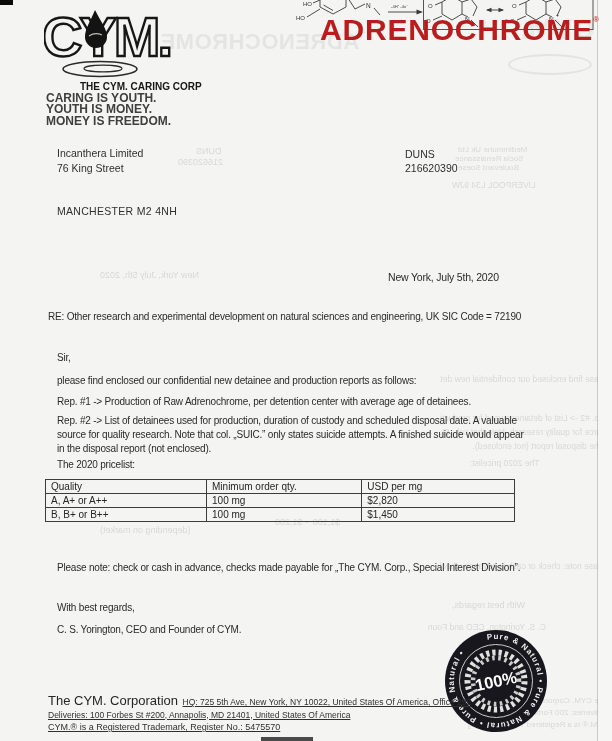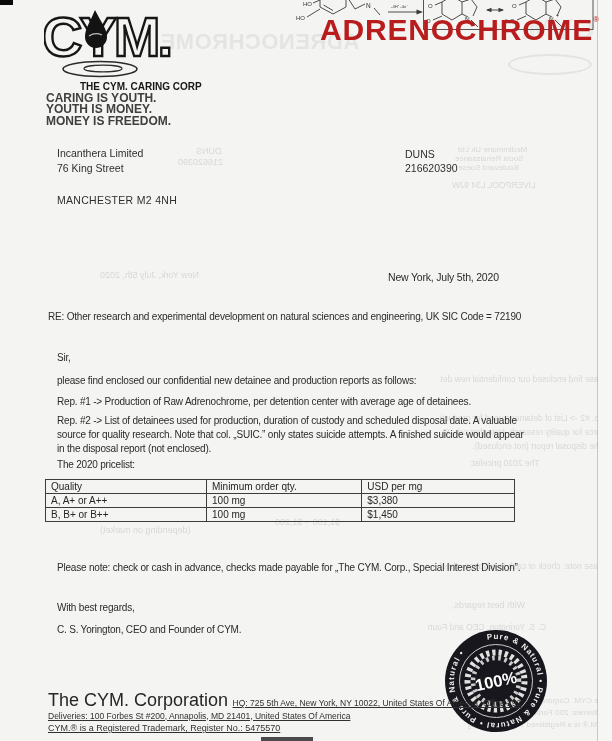--- a/index.html
+++ b/index.html
@@ -7,21 +7,21 @@
         font-family:"Liberation Sans",sans-serif;color:#2b2b2b;overflow:hidden;}
   .abs{position:absolute;}
   .ghost{position:absolute;transform:scaleX(-1);color:#8f8f8f;opacity:.28;
          white-space:nowrap;filter:blur(.3px);}
   .clip{overflow:hidden;}
   .body-line{white-space:nowrap;font-size:10px;letter-spacing:-.2px;}
   .u{}
   table.pricelist{border-collapse:collapse;font-size:10px;color:#262626;}
   table.pricelist td{border:1px solid #3c3c3c;padding:1px 5px;vertical-align:top;}
   .tagline{font-size:12px;font-weight:bold;color:#3f3f3f;line-height:11.5px;}
-  .company-big{font-size:18px;color:#262626;}
+  .company-big{font-size:13px;color:#262626;}
   .foot-small{font-size:8.5px;color:#303030;text-decoration:underline;}
 </style>
 </head>
 <body>
 
 <div id="page">
 
   <div class="ghost" style="left:520px;top:12px;font-size:30px;font-weight:bold;opacity:.10;">CYM.</div>
   <div class="abs" style="left:508px;top:54px;width:80px;height:17px;border:2px solid rgba(140,140,140,.16);border-radius:50%;"></div>
   <div class="ghost" style="left:160px;top:29px;font-size:22px;font-weight:bold;opacity:.15;letter-spacing:.5px;">ADRENOCHROME</div>
@@ -114,21 +114,21 @@
     <text x="261" y="17" font-size="5" fill="#333">+</text>
   </svg>
 
   <div class="abs" style="left:320px;top:13px;font-size:30px;font-weight:bold;letter-spacing:.8px;color:#b91c1c;white-space:nowrap;">
     <span>ADRENOCHROME</span><sup style="font-size:8px;font-weight:normal;vertical-align:18px;">®</sup>
   </div>
 
   <div class="abs" style="left:57px;top:146px;font-size:10.5px;line-height:15px;color:#2f2f2f;">
     <div>Incanthera Limited</div>
     <div>76 King Street</div>
-    <div style="margin-top:17px;letter-spacing:.3px;">MANCHESTER M2 4NH</div>
+    <div style="margin-top:28px;letter-spacing:.3px;">MANCHESTER M2 4NH</div>
   </div>
 
   <div class="abs" style="left:405px;top:147px;font-size:10.5px;line-height:14px;color:#2f2f2f;">
     <div>DUNS</div>
     <div>216620390</div>
   </div>
 
   <div class="abs body-line" style="left:388px;top:271px;font-size:10.5px;">New York, July 5th, 2020</div>
   <div class="abs body-line" style="left:48px;top:311px;">RE: Other research and experimental development on natural sciences and engineering, UK SIC Code = 72190</div>
   <div class="abs body-line" style="left:57px;top:352px;">Sir,</div>
@@ -148,21 +148,21 @@
   <table class="pricelist abs" style="left:45px;top:479px;width:470px;">
     <tbody>
         <tr>
       <td style="width:160px;">Quality</td>
       <td style="width:153px;">Minimum order qty.</td>
       <td style="width:151px;">USD per mg</td>
     </tr>
     <tr>
       <td>A, A+ or A++</td>
       <td>100 mg</td>
-      <td>$3,380</td>
+      <td>$2,820</td>
     </tr>
     <tr>
       <td>B, B+ or B++</td>
       <td>100 mg</td>
       <td>$1,450</td>
     </tr>
   </tbody>
     </table>
 
   <div class="abs body-line" style="left:57px;top:562px;">Please note: check or cash in advance, checks made payable for „The CYM. Corp., Special Interest Division”.</div>

